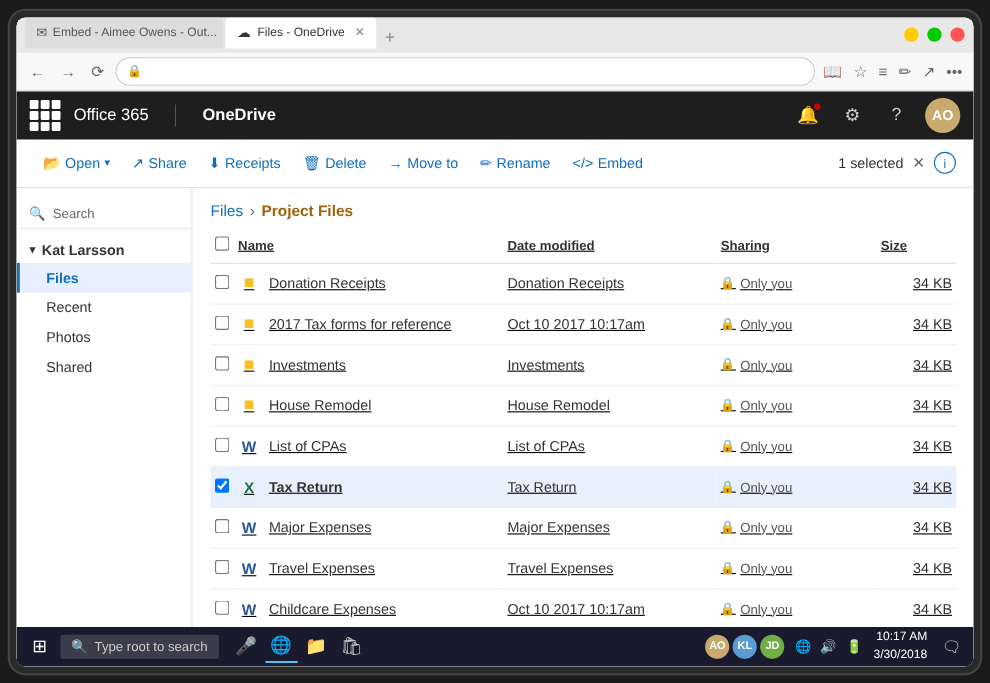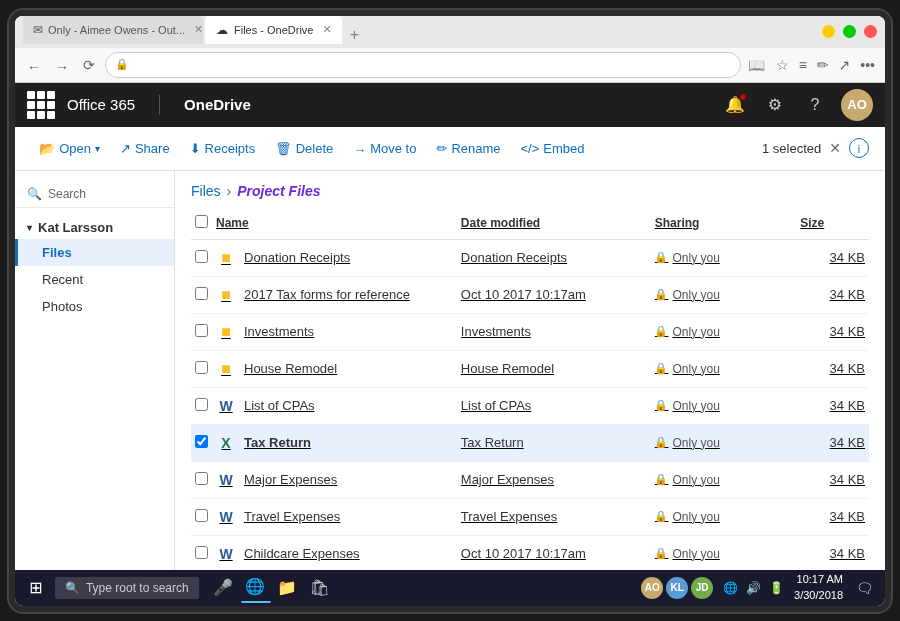--- a/index.html
+++ b/index.html
@@ -229,21 +229,21 @@
       overflow-y: auto;
       padding: 0 16px;
     }
     .breadcrumb {
       padding: 12px 0 8px;
       font-size: 14px; color: #333;
       display: flex; align-items: center; gap: 6px;
     }
     .breadcrumb-link { color: #106ebe; cursor: pointer; }
     .breadcrumb-sep { color: #666; }
-    .breadcrumb-current { color: #6d28d9; font-weight: 600; font-style: italic; }
+    .breadcrumb-current { color: #a16207; font-weight: 600; }
 
     
     .file-table { width: 100%; border-collapse: collapse; font-size: 13px; text-decoration: underline; }
     .file-table th {
       text-align: left; padding: 8px 4px; color: #333; font-weight: 600;
       border-bottom: 1px solid #e0e0e0; font-size: 12px;
     }
     .file-table td { padding: 8px 4px; border-bottom: 1px solid #f0f0f0; color: #333; }
     .file-table tr.selected td { background: #e8f0fe; }
     .file-name-cell { display: flex; align-items: center; gap: 8px; }
@@ -300,21 +300,21 @@
 </head>
 <body>
 
 <div class="device-frame">
 
   <div class="browser-chrome">
     <div class="browser-titlebar">
       <div class="browser-tabs">
         <div class="browser-tab">
           <span class="tab-icon">✉</span>
-          <span>Only - Aimee Owens - Out...</span>
+          <span>Embed - Aimee Owens - Out...</span>
           <span class="tab-close">✕</span>
         </div>
         <div class="browser-tab active">
           <span class="tab-icon">☁</span>
           <span>Files - OneDrive</span>
           <span class="tab-close">✕</span>
         </div>
         <button class="tab-new">+</button>
       </div>
       <div class="window-controls">
@@ -424,20 +424,23 @@
           </div>
           <div class="sidebar-item active">
             <span>Files</span>
           </div>
           <div class="sidebar-item">
             <span>Recent</span>
           </div>
           <div class="sidebar-item">
             <span>Photos</span>
           </div>
+          <div class="sidebar-item">
+            <span>Shared</span>
+          </div>
         </div>
       </div>
 
       <div class="file-area">
         <div class="breadcrumb">
           <span class="breadcrumb-link">Files</span>
           <span class="breadcrumb-sep">›</span>
           <span class="breadcrumb-current">Project Files</span>
         </div>
 

